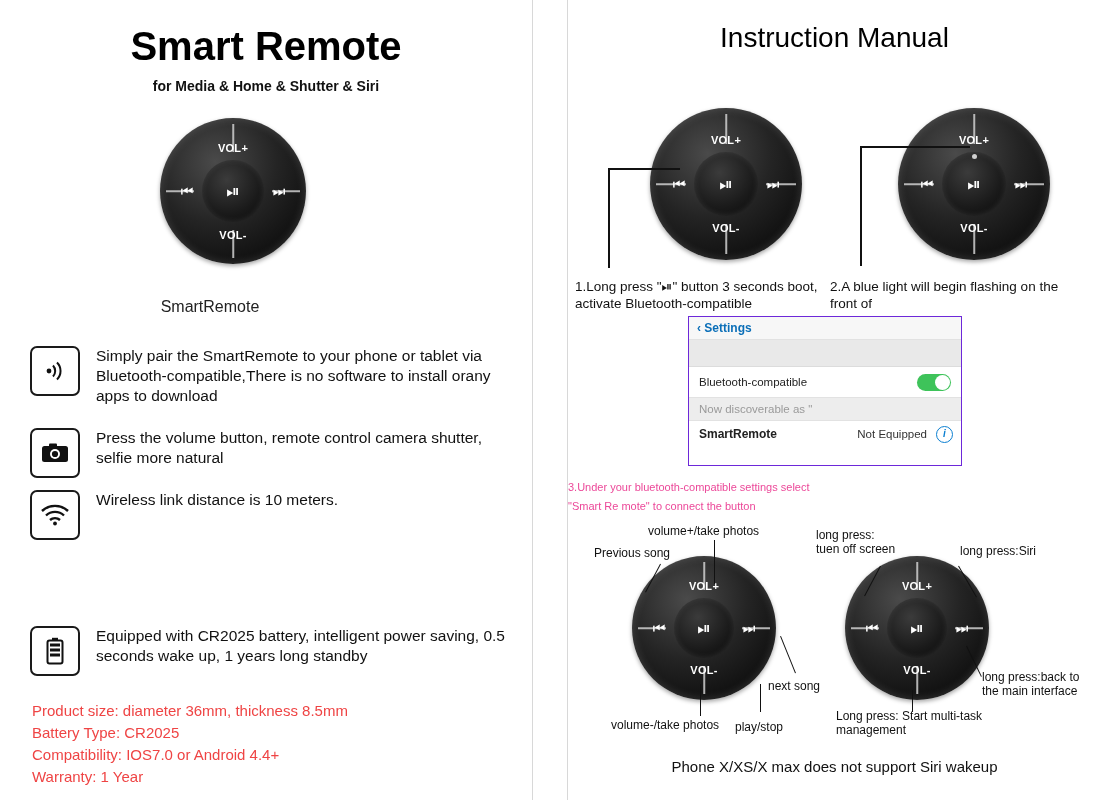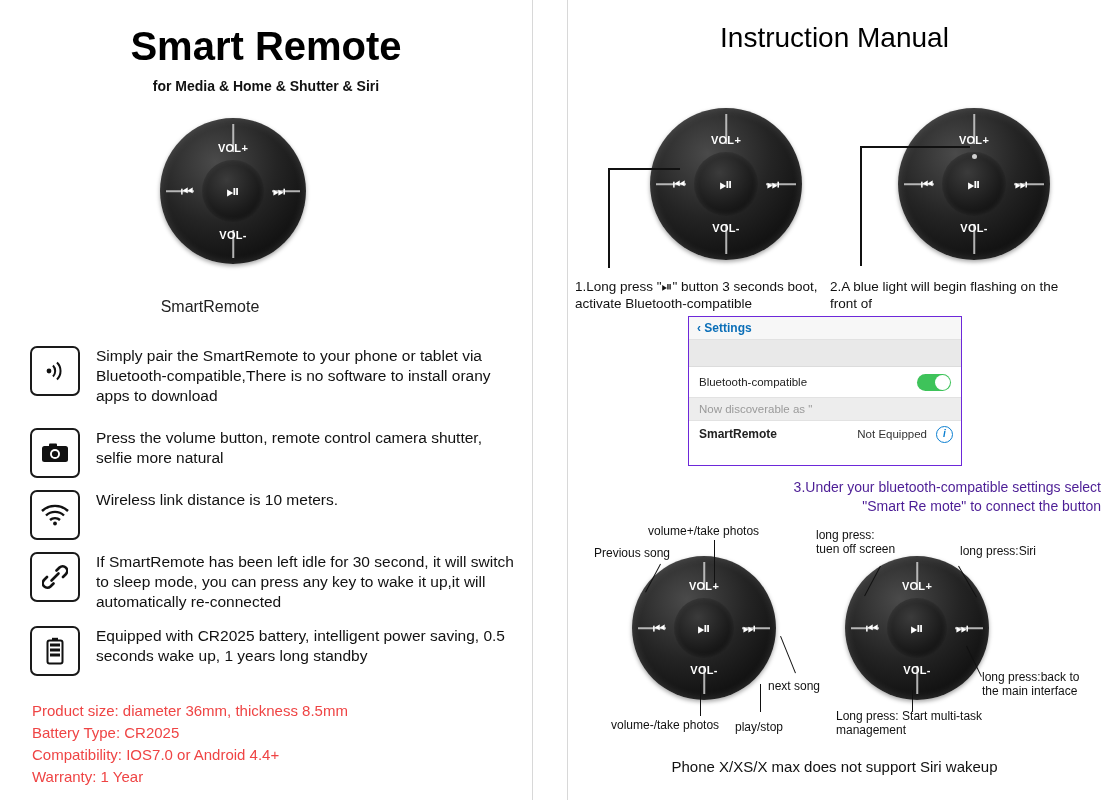--- a/index.html
+++ b/index.html
@@ -66,21 +66,21 @@
 
   .specs{position:absolute;left:32px;top:700px;font-size:15px;line-height:22px;color:#ef4444;}
   .specs div{white-space:nowrap;}
 
   
   .r-title{
     position:absolute;left:0;top:22px;width:533px;text-align:center;
     font-size:28px;color:#000;font-family:"Liberation Sans", sans-serif;
   }
   .cap{position:absolute;font-size:13.5px;line-height:17px;color:#111;}
-  .cap-c{position:absolute;text-align:right;font-size:14px;line-height:19px;color:#4c1d95;}
+  .cap-c{position:absolute;text-align:left;font-size:11px;line-height:19px;color:#ec4899;}
   .leader{position:absolute;background:#111;}
   .small-note{position:absolute;font-size:12px;line-height:14px;color:#111;}
 
   
   .settings{
     position:absolute;left:688px;top:316px;width:272px;height:148px;
     background:#fff;border:1px solid #6d28d9;overflow:hidden;
     font-size:11px;color:#222;
   }
   .st-bar{height:22px;background:#f7f7f7;border-bottom:1px solid #e2e2e2;position:relative;}
@@ -159,32 +159,20 @@
         <svg width="30" height="22" viewBox="0 0 30 22">
           <path d="M2 7 A19 19 0 0 1 28 7" stroke="#111" stroke-width="2.4" fill="none"></path>
           <path d="M6 11.5 A13 13 0 0 1 24 11.5" stroke="#111" stroke-width="2.4" fill="none"></path>
           <path d="M10 16 A7.5 7.5 0 0 1 20 16" stroke="#111" stroke-width="2.4" fill="none"></path>
           <circle cx="15" cy="19.5" r="1.9" fill="#111"></circle>
         </svg>
       </div>
       <div class="ftext">Wireless link distance is 10 meters.</div>
     </div>
 
-    <div class="feature" style="left:30px;top:552px;width:486px;">
-      <div class="fbox">
-        <svg width="26" height="26" viewBox="0 0 26 26">
-          <g stroke="#111" stroke-width="2.6" fill="none" stroke-linecap="round">
-            <path d="M9.5 16.5 L16.5 9.5"></path>
-            <path d="M14.5 6.5 L17.5 3.5 a4.6 4.6 0 0 1 6.5 6.5 l-3 3"></path>
-            <path d="M11.5 19.5 L8.5 22.5 a4.6 4.6 0 0 1 -6.5 -6.5 l3 -3"></path>
-          </g>
-        </svg>
-      </div>
-      <div class="ftext">If SmartRemote has been left idle for 30 second, it will switch to sleep mode, you can press any key to wake it up,it will automatically re-connected</div>
-    </div>
 
     <div class="feature" style="left:30px;top:626px;width:486px;">
       <div class="fbox">
         <svg width="18" height="28" viewBox="0 0 18 28">
           <rect x="6" y="0.8" width="6" height="2.6" fill="#111"></rect>
           <rect x="1.5" y="3.4" width="15" height="23" rx="2" fill="none" stroke="#111" stroke-width="2"></rect>
           <rect x="4" y="6.5" width="10" height="3" fill="#111"></rect>
           <rect x="4" y="11.5" width="10" height="3" fill="#111"></rect>
           <rect x="4" y="16.5" width="10" height="3" fill="#111"></rect>
         </svg>

